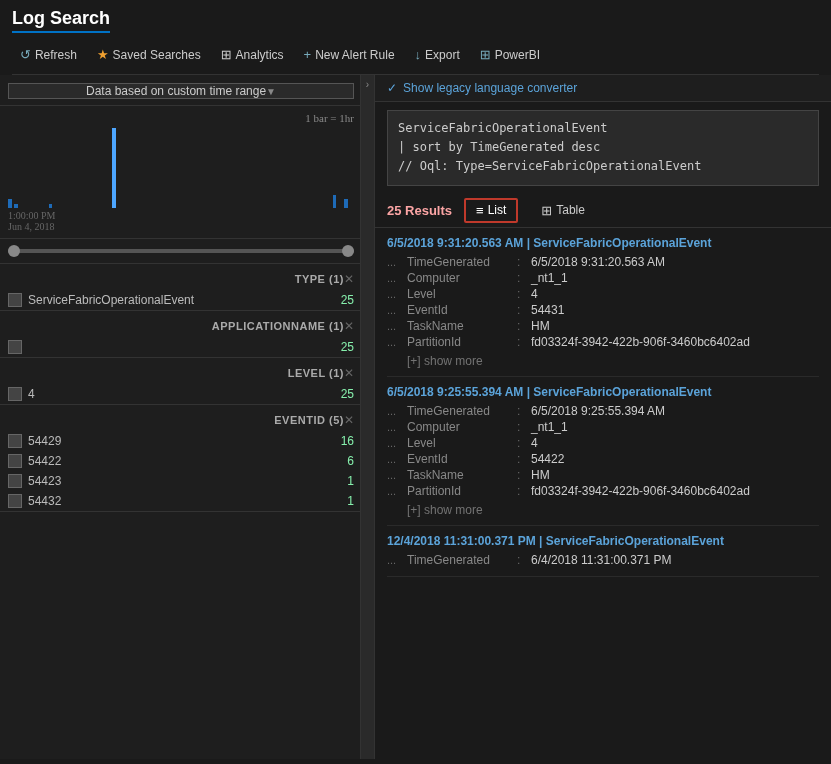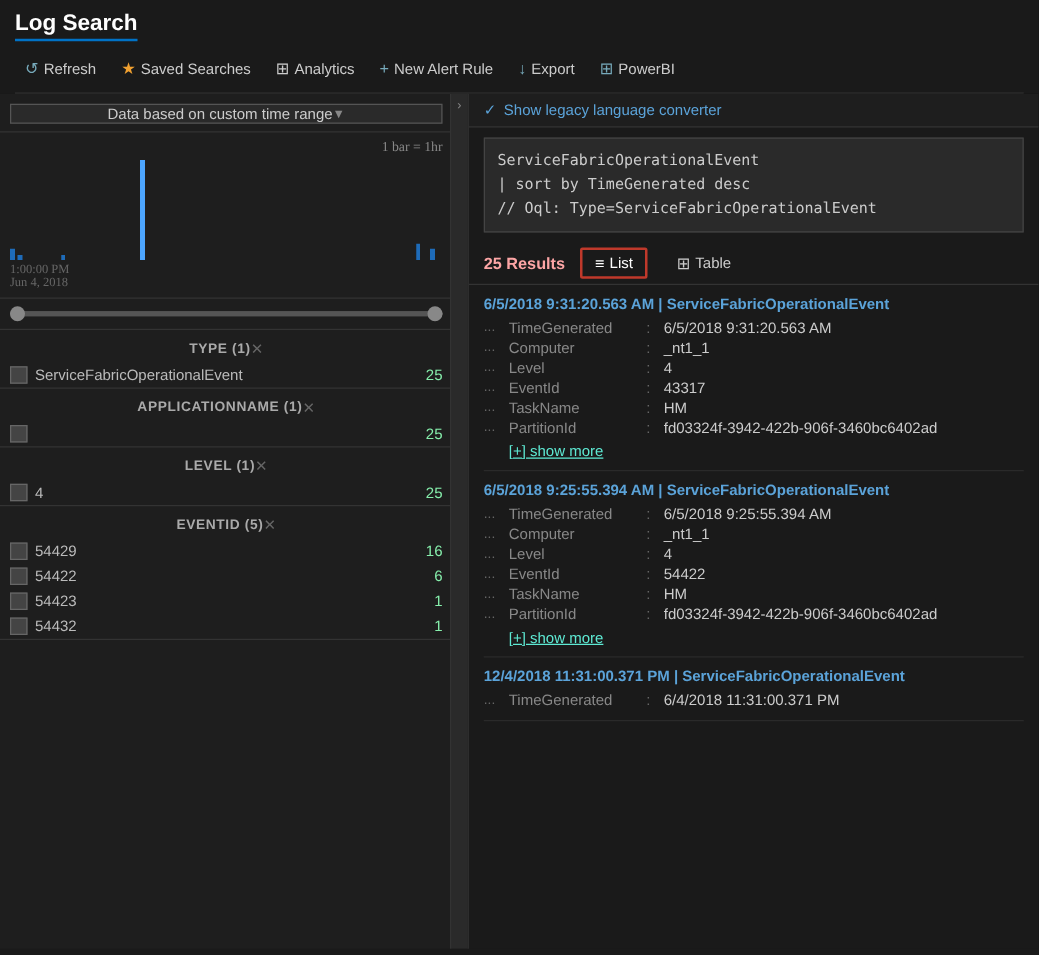--- a/index.html
+++ b/index.html
@@ -168,21 +168,21 @@
     .range-thumb.right { right: 0%; }
 
     
     .filter-section {
       border-bottom: 1px solid #333;
       padding: 0 20px 0 8px;
     }
     .filter-header {
       display: flex;
       align-items: center;
-      justify-content: center;
+      justify-content: flex-end;
       padding: 8px 0 4px 0;
       cursor: pointer;
     }
     .filter-title {
       font-size: 11px;
       font-weight: 600;
       color: #aaa;
       letter-spacing: 0.5px;
     }
     .filter-close {
@@ -310,26 +310,25 @@
     .field-sep {
       color: #666;
       width: 14px;
       flex-shrink: 0;
     }
     .field-value {
       color: #ccc;
       font-size: 12px;
     }
     .show-more {
-      color: #5eead4;
+      color: #737373;
       cursor: pointer;
       font-size: 12px;
       padding: 4px 0 0 20px;
       display: block;
-      text-decoration: underline;
     }
   </style>
 </head>
 <body>
 
 <div class="header">
   <div class="title-bar">
     <span class="title-text">Log Search</span>
   </div>
   <div class="toolbar">
@@ -571,21 +570,21 @@
           <div class="result-field">
       <span class="field-expand">...</span>
       <span class="field-name">Level</span>
       <span class="field-sep"> : </span>
       <span class="field-value">4</span>
     </div>
           <div class="result-field">
       <span class="field-expand">...</span>
       <span class="field-name">EventId</span>
       <span class="field-sep"> : </span>
-      <span class="field-value">43317</span>
+      <span class="field-value">54431</span>
     </div>
           <div class="result-field">
       <span class="field-expand">...</span>
       <span class="field-name">TaskName</span>
       <span class="field-sep"> : </span>
       <span class="field-value">HM</span>
     </div>
           <div class="result-field">
       <span class="field-expand">...</span>
       <span class="field-name">PartitionId</span>

